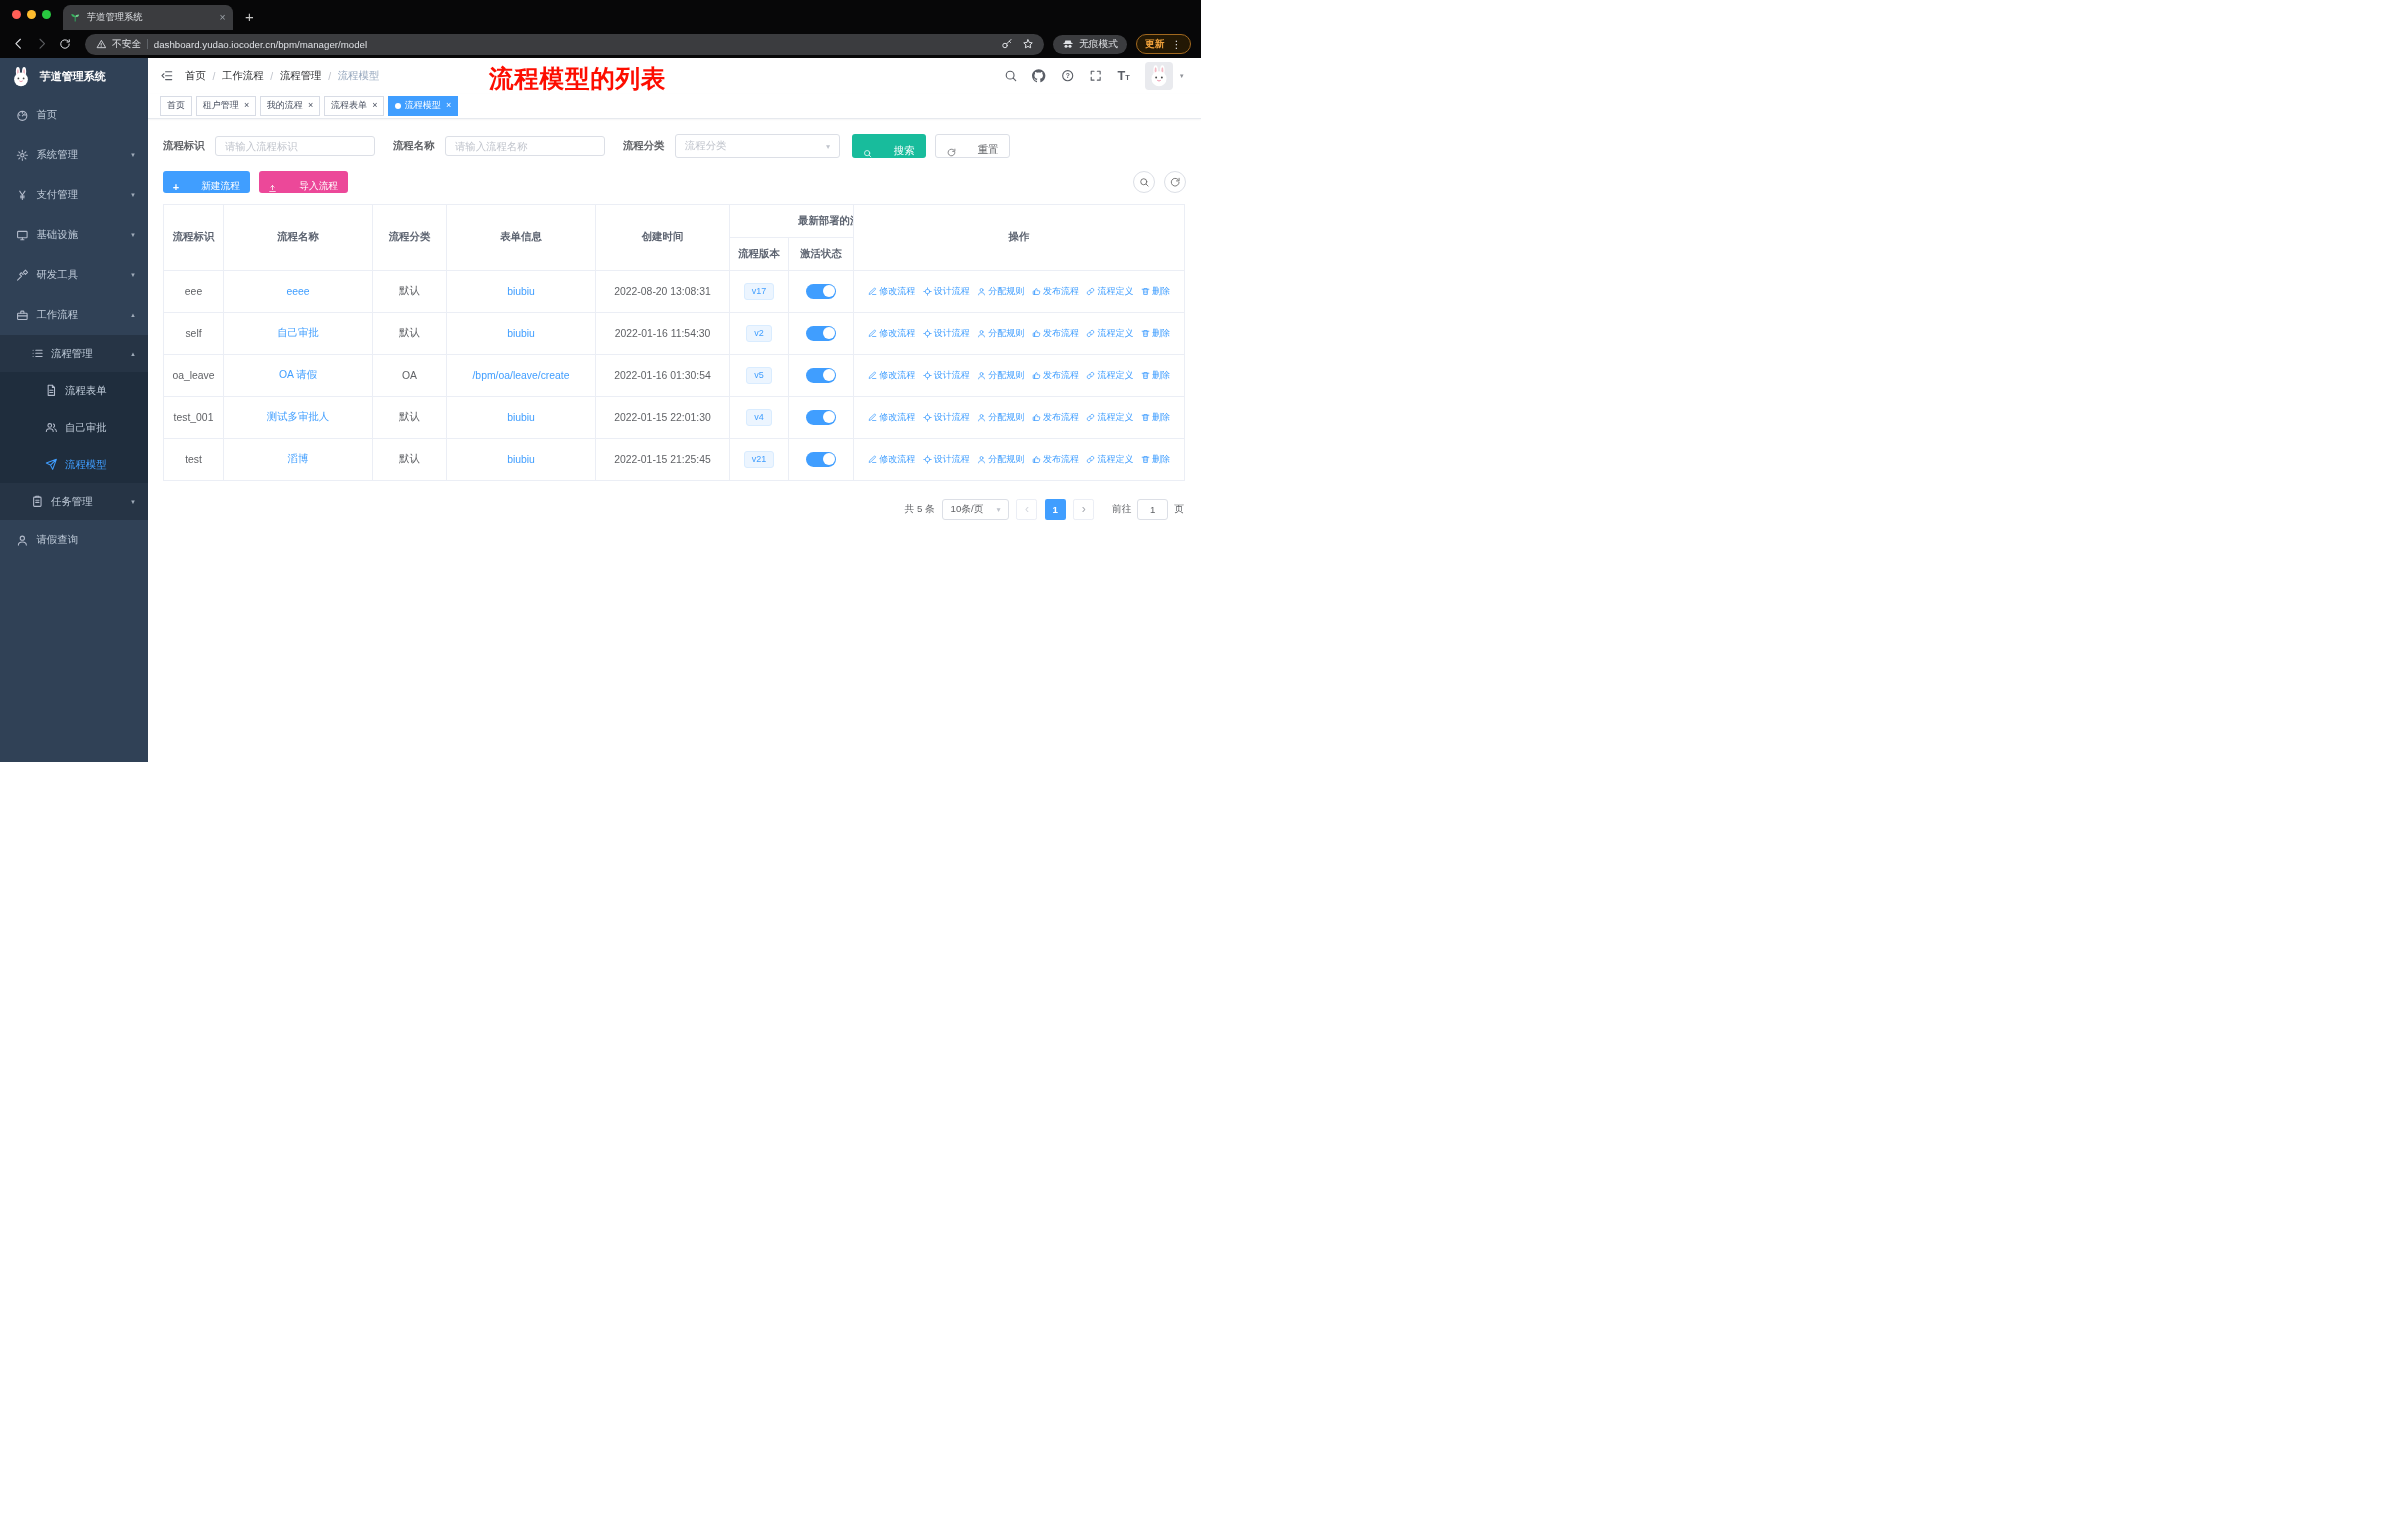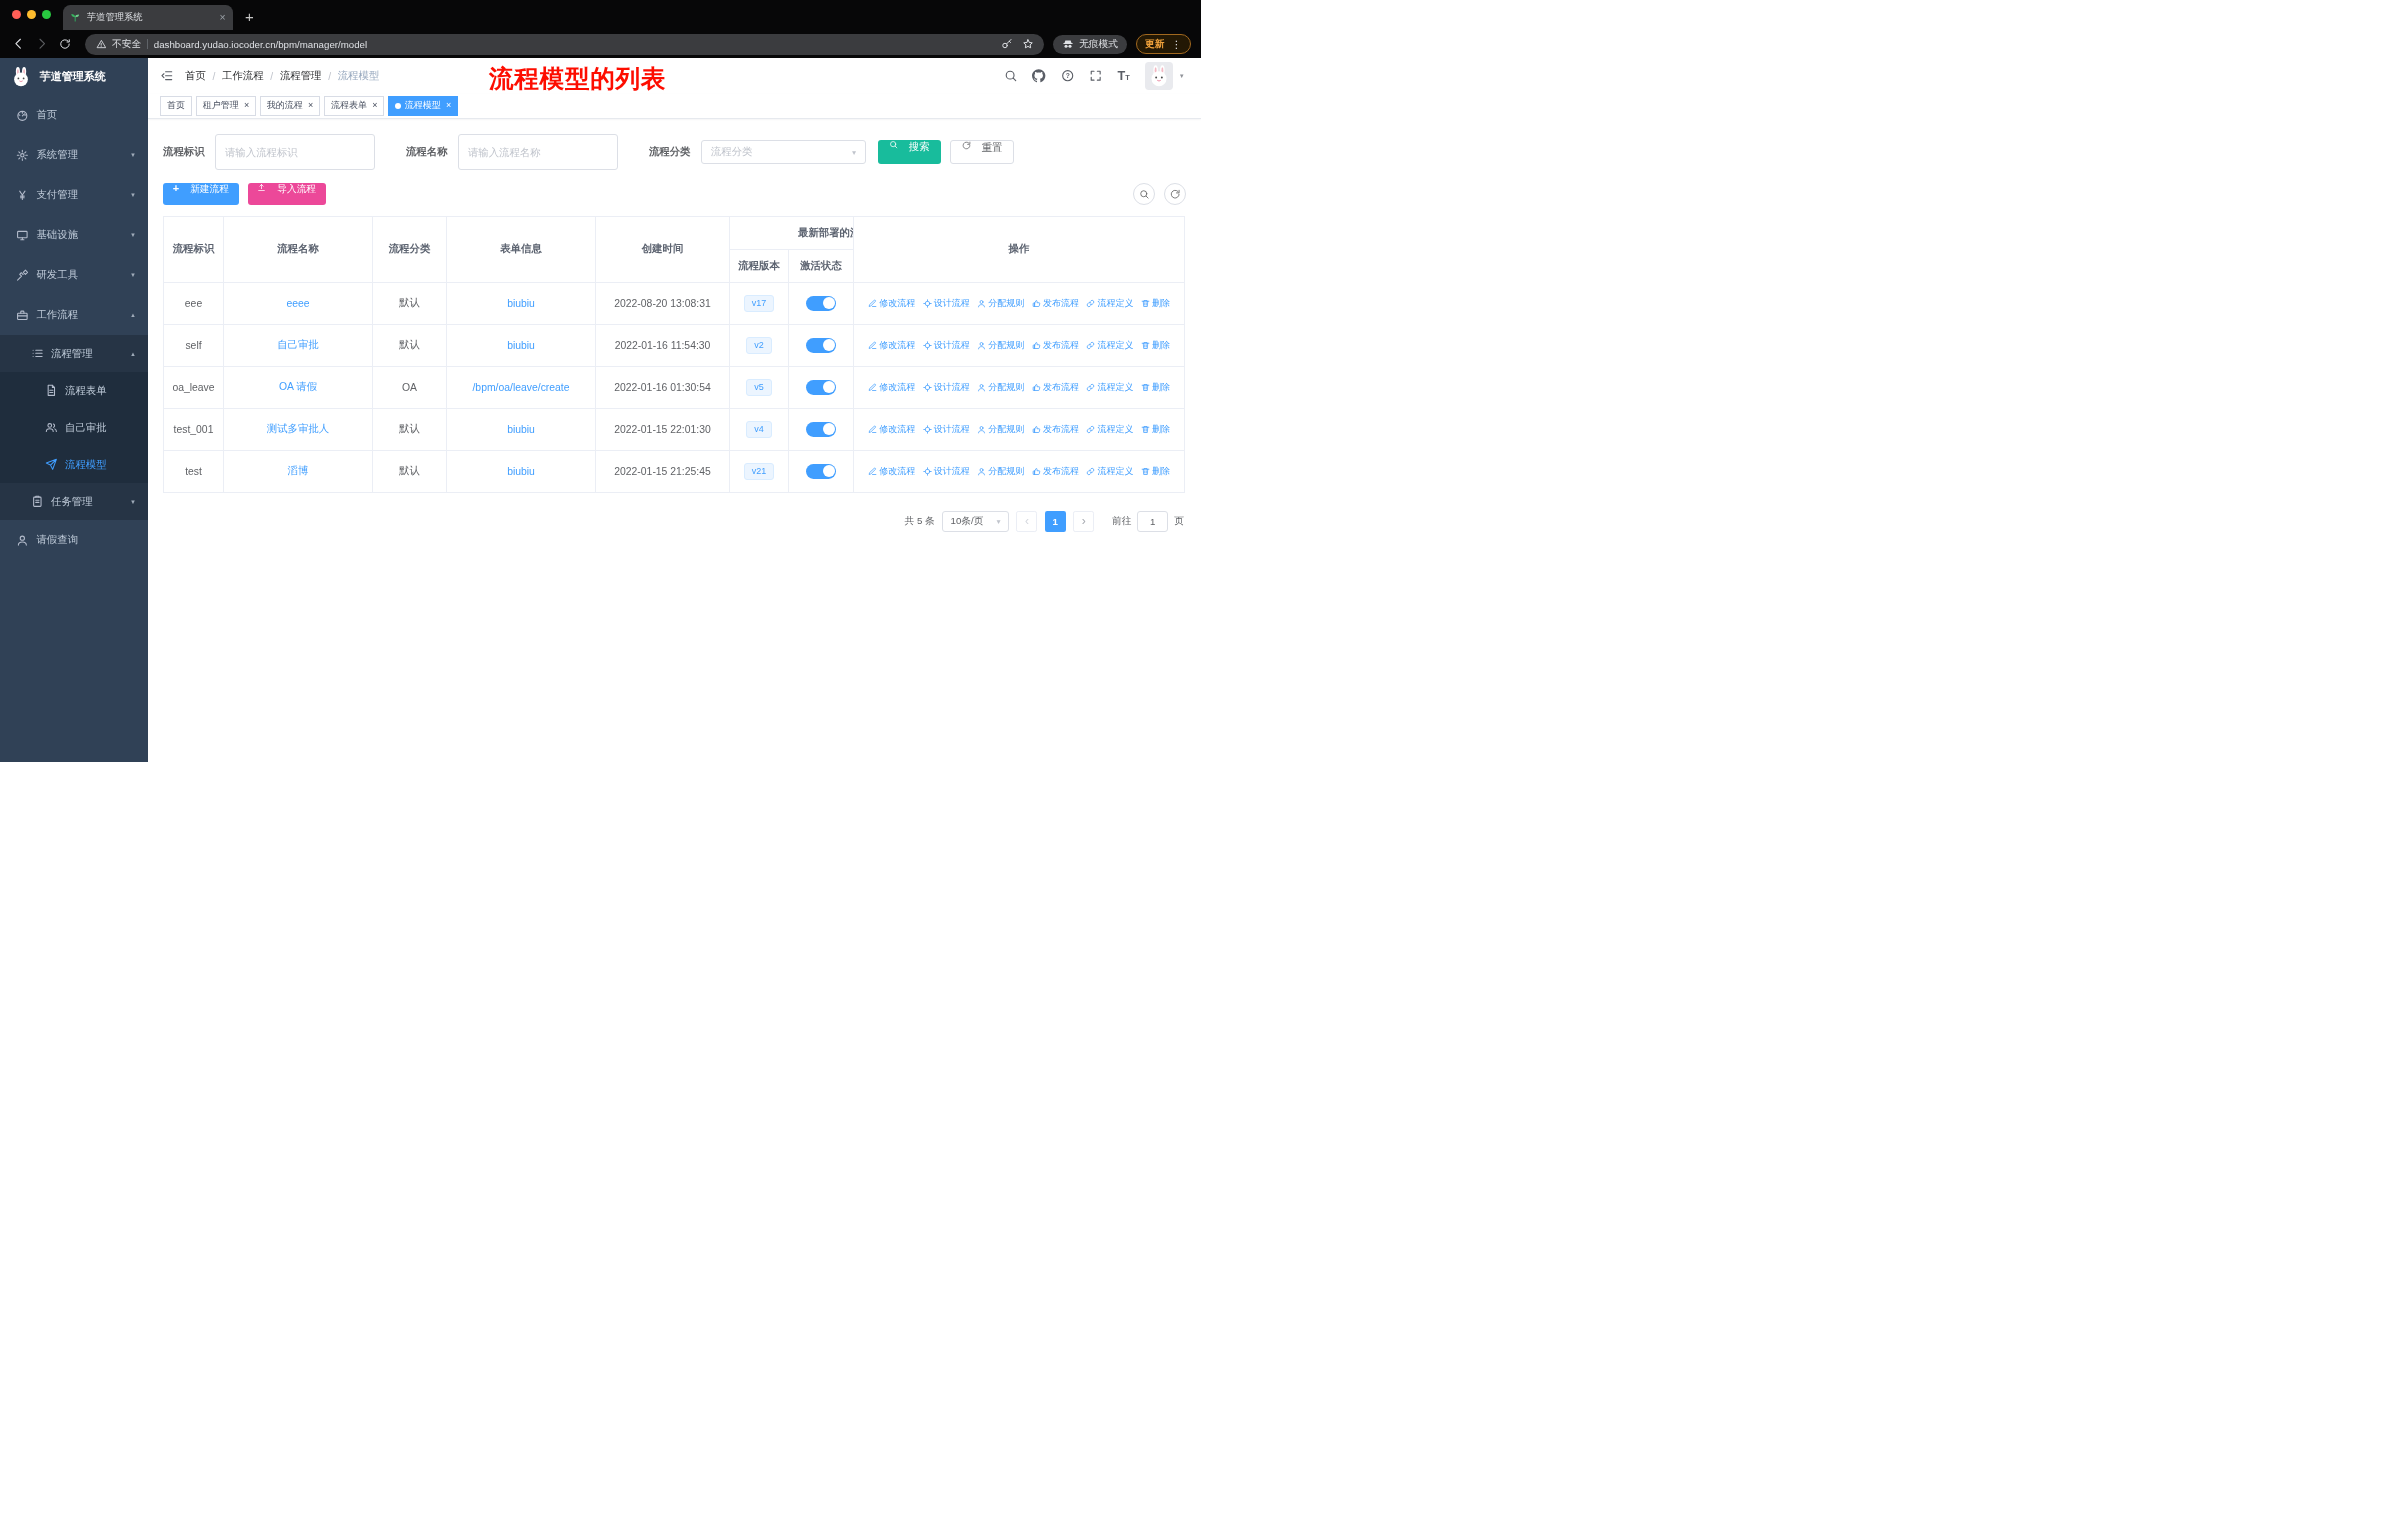--- a/index.html
+++ b/index.html
@@ -76,29 +76,29 @@
     background:#fff;color:#495060;font-size:9px;cursor:pointer;white-space:nowrap}
   .tag .dot{width:6px;height:6px;border-radius:50%;background:#fff;display:none}
   .tag.active{background:#409eff;border-color:#409eff;color:#fff}
   .tag.active .dot{display:inline-block}
   .tag .x{margin-left:1.5px;font-size:9px;line-height:1}
 
   
   .content{flex:1;padding:15px 15px 0;min-width:0}
   .filter{display:flex;align-items:center;margin-bottom:13.4px}
   .flabel{font-size:10.4px;font-weight:bold;color:#606266;margin-right:10.4px;white-space:nowrap}
-  .finput{width:160px;height:36px;border:0.7px solid #dcdfe6;border-radius:3px;padding:0 9px;
-    font-size:10.4px;color:#606266;outline:none;margin-right:31px;font-family:inherit}
+  .finput{width:160px;height:20px;border:0.7px solid #dcdfe6;border-radius:3px;padding:0 9px;
+    font-size:10.4px;color:#606266;outline:none;margin-right:18px;font-family:inherit}
   .finput::placeholder{color:#c0c4cc}
   .fselect{width:165px;height:24px;border:0.7px solid #dcdfe6;border-radius:3px;display:flex;
     align-items:center;justify-content:space-between;padding:0 7.4px 0 9px;color:#c0c4cc;
     font-size:10.4px;margin-right:12px;cursor:pointer;background:#fff}
   .caret{color:#c0c4cc;font-size:6.7px}
-  .btn{height:24px;border:none;border-radius:3px;font-size:10.4px;display:inline-flex;align-items:flex-start;
-    gap:11px;padding:0 11px;cursor:pointer;font-family:inherit;white-space:nowrap}
+  .btn{height:24px;border:none;border-radius:3px;font-size:10.4px;display:inline-flex;align-items:flex-end;
+    gap:22px;padding:0 11px;cursor:pointer;font-family:inherit;white-space:nowrap}
   .btn-search{background:#18bc9c;color:#fff;margin-right:9px}
   .btn-reset{background:#fff;border:0.7px solid #dcdfe6;color:#606266}
   .toolrow{display:flex;align-items:center;margin-bottom:10.4px}
   .btn-sm{height:22px;font-size:9.7px;padding:0 9.7px}
   .btn-create{background:#409eff;color:#fff;margin-right:9px}
   .btn-create .plus{font-size:11px;font-weight:bold;line-height:1}
   .btn-import{background:#ec4899;color:#fff}
   .round-tools{margin-left:auto;display:flex;gap:9px}
   .round-btn{width:22px;height:22px;border-radius:50%;border:0.7px solid #dcdfe6;background:#fff;
     color:#666;display:flex;align-items:center;justify-content:center;cursor:pointer}

